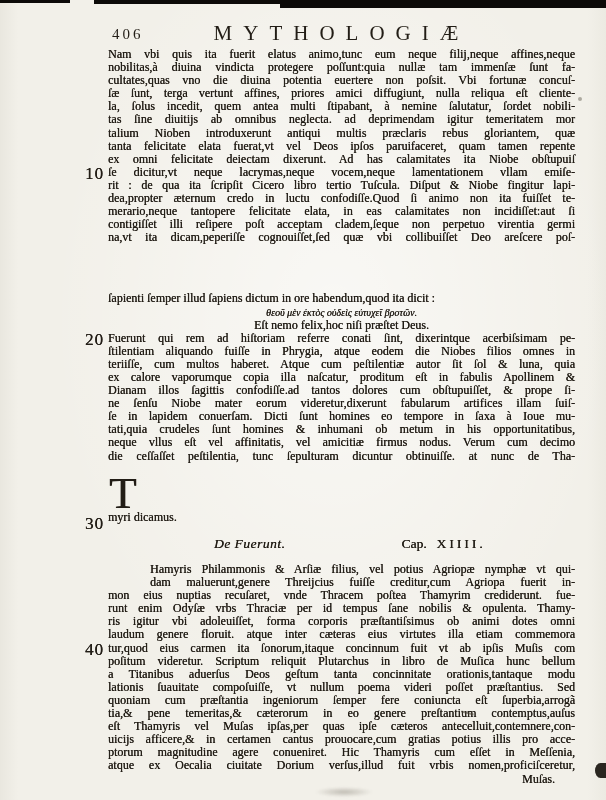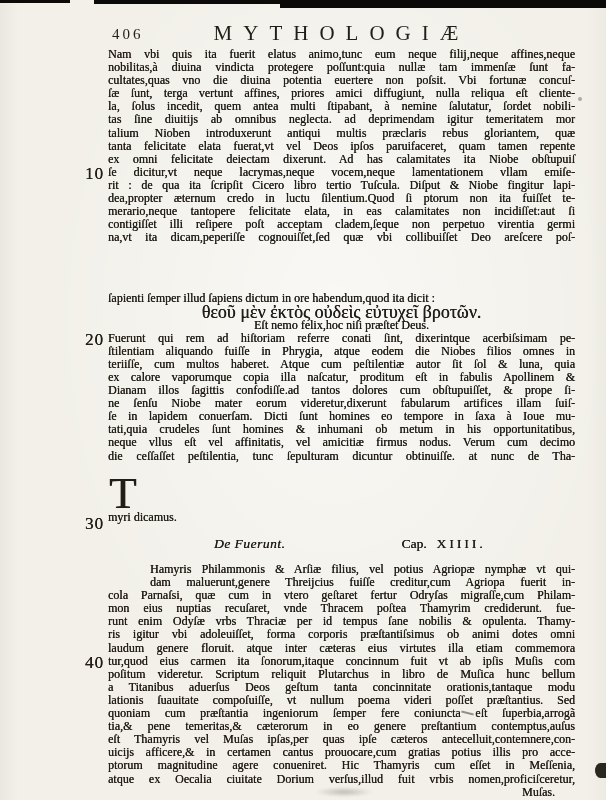--- a/index.html
+++ b/index.html
@@ -33,21 +33,21 @@
   .line{
     position:relative;height:13.1px;line-height:13.1px;font-size:12px;
     text-align:justify;text-align-last:justify;overflow:visible;
     text-shadow:0.25px 0 0 currentColor;
   }
   .line.center{text-align:center;text-align-last:center;}
   .line.right{text-align:right;text-align-last:right;}
   .line.flush{text-align:left;text-align-last:left;margin-top:48px;}
   .line.indent{padding-left:42px;}
   .line.blank{}
-  .line.greek{font-size:18px;}
+  .line.greek{font-style:italic;font-size:10px;}
   .line.catchword{padding-right:20px;}
   .lineno{
     position:absolute;left:-24px;top:1px;width:20px;text-align:right;
     font-size:17px;letter-spacing:1px;text-align-last:right;
   }
   .lineno.low{top:6px;}
   .line.heading{
     display:flex;align-items:baseline;text-align:left;text-align-last:left;
   }
   .h-title{font-style:italic;font-size:13.5px;margin-left:106px;letter-spacing:0.5px;}
@@ -96,21 +96,21 @@
       <div class="line">nobilitas,à diuina vindicta protegere poſſunt:quia nullæ tam immenſæ ſunt fa-</div>
       <div class="line">cultates,quas vno die diuina potentia euertere non poſsit.  Vbi fortunæ concuſ-</div>
       <div class="line">ſæ ſunt, terga vertunt affines, priores amici diffugiunt, nulla reliqua eſt cliente-</div>
       <div class="line">la, ſolus incedit, quem antea multi ſtipabant, à nemine ſalutatur, ſordet nobili-</div>
       <div class="line">tas ſine diuitijs ab omnibus neglecta. ad deprimendam igitur temeritatem mor</div>
       <div class="line">talium Nioben introduxerunt antiqui multis præclaris rebus gloriantem, quæ</div>
       <div class="line">tanta felicitate elata fuerat,vt vel Deos ipſos paruifaceret, quam tamen repente</div>
       <div class="line">ex omni felicitate deiectam dixerunt.  Ad has calamitates ita Niobe obſtupuiſ</div>
       <div class="line">ſe dicitur,vt neque lacrymas,neque vocem,neque lamentationem vllam emiſe-<span class="lineno">10</span></div>
       <div class="line">rit : de qua ita ſcripſit Cicero libro tertio Tuſcula. Diſput &amp; Niobe fingitur lapi-</div>
-      <div class="line">dea,propter æternum credo in luctu ſilentium.Quod ſi ptorum non ita fuiſſet te-</div>
+      <div class="line">dea,propter æternum credo in luctu confodiſſe.Quod ſi animo non ita fuiſſet te-</div>
       <div class="line">merario,neque tantopere felicitate elata, in eas calamitates non incidiſſet:aut ſi</div>
       <div class="line">contigiſſet illi reſipere poſt acceptam cladem,ſeque non perpetuo virentia germi</div>
       <div class="line">na,vt ita dicam,peperiſſe cognouiſſet,ſed quæ vbi collibuiſſet Deo areſcere poſ-</div>
       <div class="line flush">ſapienti ſemper illud ſapiens dictum in ore habendum,quod ita dicit :</div>
       <div class="line center greek">θεοῦ μὲν ἐκτὸς οὐδεὶς εὐτυχεῖ βροτῶν.</div>
       <div class="line center">Eſt nemo felix,hoc niſi præſtet Deus.</div>
       <div class="line">Fuerunt qui rem ad hiſtoriam referre conati ſint, dixerintque acerbiſsimam pe-<span class="lineno">20</span></div>
       <div class="line">ſtilentiam aliquando fuiſſe in Phrygia, atque eodem die Niobes filios omnes in</div>
       <div class="line">teriiſſe, cum multos haberet.  Atque cum peſtilentiæ autor ſit ſol &amp; luna, quia</div>
       <div class="line">ex calore vaporumque copia illa naſcatur, proditum eſt in fabulis Apollinem &amp;</div>
@@ -123,21 +123,20 @@
       <div class="line flush">myri dicamus.<span class="lineno low">30</span></div>
       <div class="line blank"></div>
       <div class="line heading">
         <span class="h-title">De Fuerunt.</span>
         <span class="h-cap">Cap.</span>
         <span class="h-num">XIIII.</span>
       </div>
       <div class="line blank"></div>
       <div class="line indent">Hamyris Philammonis &amp; Arſiæ filius, vel potius Agriopæ nymphæ vt qui-</div>
       <div class="line indent">dam maluerunt,genere Threijcius fuiſſe creditur,cum Agriopa fuerit in-</div>
-      <div class="line">cola Parnaſsi, quæ cum in vtero geſtaret fertur Odryſas migraſſe,cum Philam-</div>
       <div class="line">mon eius nuptias recuſaret, vnde Thracem poſtea Thamyrim crediderunt. fue-</div>
       <div class="line">runt enim Odyſæ vrbs Thraciæ per id tempus ſane nobilis &amp; opulenta. Thamy-</div>
       <div class="line">ris igitur vbi adoleuiſſet, forma corporis præſtantiſsimus ob animi dotes omni</div>
       <div class="line">laudum genere floruit. atque inter cæteras eius virtutes illa etiam commemora</div>
       <div class="line">tur,quod eius carmen ita ſonorum,itaque concinnum fuit vt ab ipſis Muſis com<span class="lineno">40</span></div>
       <div class="line">poſitum videretur. Scriptum reliquit Plutarchus in libro de Muſica hunc bellum</div>
       <div class="line">a Titanibus aduerſus Deos geſtum tanta concinnitate orationis,tantaque modu</div>
       <div class="line">lationis ſuauitate compoſuiſſe, vt nullum poema videri poſſet præſtantius.  Sed</div>
       <div class="line">quoniam cum præſtantia ingeniorum ſemper fere coniuncta eſt ſuperbia,arrogã</div>
       <div class="line">tia,&amp; pene temeritas,&amp; cæterorum in eo genere preſtantium contemptus,auſus</div>

